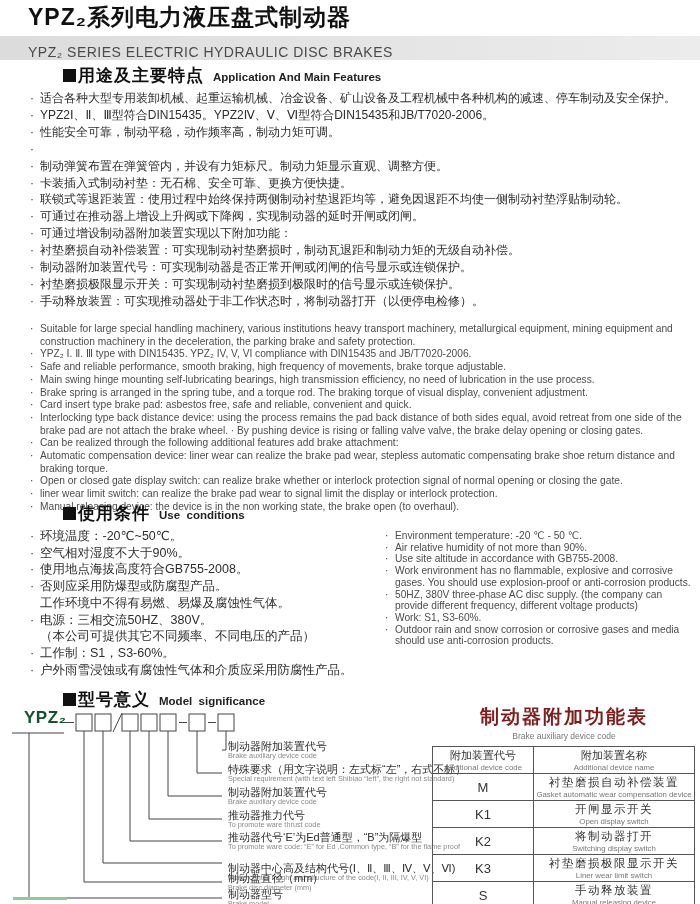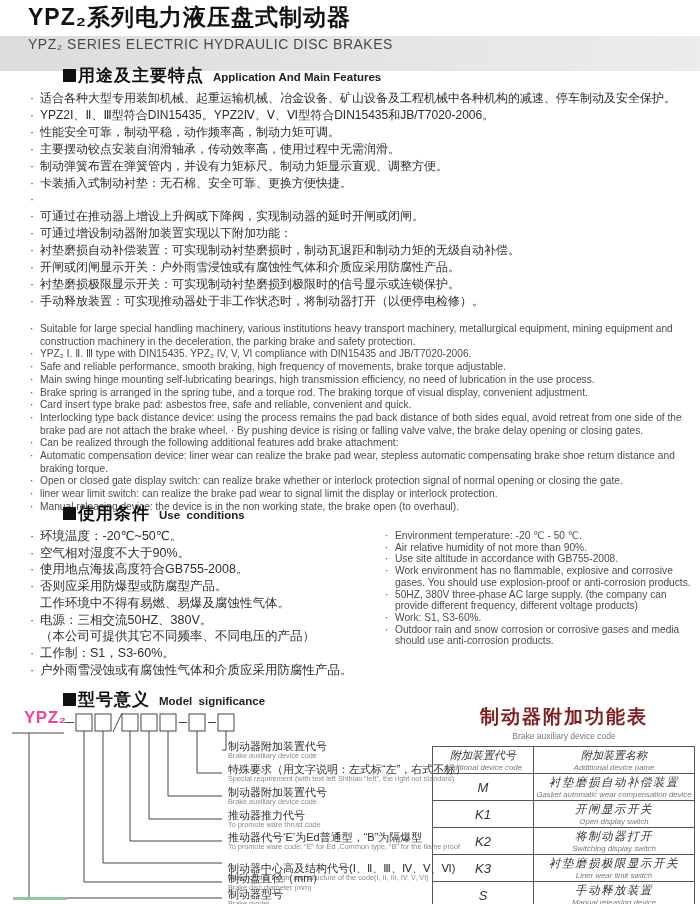--- a/index.html
+++ b/index.html
@@ -8,23 +8,23 @@
     font-family:"Liberation Sans","DejaVu Sans",sans-serif;
     overflow:hidden;color:#333;
   }
   .abs{position:absolute;}
   
   .page-title{
     left:28px;top:2px;font-size:23px;font-weight:bold;color:#111;
     letter-spacing:1px;white-space:nowrap;
   }
   .subtitle-bar{
-    left:0;top:36px;width:700px;height:35px;
+    left:0;top:36px;width:700px;height:24px;
     background:linear-gradient(90deg,#dcdcdc,#ececec);
-    display:flex;align-items:flex-start;
+    display:flex;align-items:flex-end;
   }
   .subtitle-bar span{margin-left:28px;font-size:14px;color:#4a4a4a;letter-spacing:.5px;}
   
   .sec-h{display:flex;align-items:baseline;white-space:nowrap;padding-left:35px;}
   .sec-h .sq{width:13px;height:13px;background:#111;align-self:center;margin-right:2px;flex-shrink:0;}
   .sec-h .cn{font-size:17px;font-weight:bold;color:#111;letter-spacing:1px;}
   .sec-h .en{font-size:11.5px;font-weight:bold;color:#222;margin-left:9px;white-space:pre;}
   .h1{left:28px;top:64px;}
   .h2{left:28px;top:502px;}
   .h3{left:28px;top:688px;}
@@ -36,37 +36,37 @@
   .features-cn li{font-size:12px;line-height:16.9px;color:#2e2e2e;}
   .features-en{left:30px;top:323px;width:664px;}
   .features-en li{font-size:10.2px;line-height:12.7px;color:#4c4c4c;}
   .cond-cn{left:30px;top:528px;width:352px;}
   .cond-cn li{font-size:12.5px;line-height:16.7px;color:#2e2e2e;}
   .cond-en{left:385px;top:530px;width:312px;}
   .cond-en li{font-size:10.2px;line-height:11.7px;color:#4c4c4c;}
   
   .diagram{left:0;top:706px;width:432px;height:198px;}
   .diagram svg{position:absolute;left:0;top:0;}
-  .model-prefix{position:absolute;left:24px;top:2px;font-size:17px;font-weight:bold;color:#ec4899;letter-spacing:.5px;}
+  .model-prefix{position:absolute;left:24px;top:2px;font-size:17px;font-weight:bold;color:#14532d;letter-spacing:.5px;}
   .dlabel{position:absolute;left:228px;white-space:nowrap;}
   .dlabel .cn{font-size:11px;line-height:12px;color:#2e2e2e;}
   .dlabel .en{font-size:7.3px;line-height:8px;color:#8a8a8a;}
   
   .aux{left:432px;top:704px;width:264px;}
   .aux .t-cn{text-align:center;font-size:19px;font-weight:bold;color:#7f1d1d;letter-spacing:2px;}
   .aux .t-en{text-align:center;font-size:8.5px;color:#777;margin-top:1px;}
   .aux table{border-collapse:collapse;width:263px;margin-top:5px;}
   .aux td{border:1px solid #555;text-align:center;padding:1px 2px;}
   .aux td.c1{width:96px;}
   .aux .hcn{font-size:11px;color:#333;}
   .aux .hen{font-size:7.8px;color:#777;}
   .aux .code{font-size:13px;color:#333;}
   .aux .ncn{font-size:11.5px;color:#333;letter-spacing:1.5px;}
   .aux .nen{font-size:7.8px;color:#777;letter-spacing:0;}
-  .aux tr{height:27px;font-style:italic;}
+  .aux tr{height:27px;}
   .green-accent{left:13px;top:897px;width:54px;height:3px;background:#8ec9a0;}
 </style>
 </head>
 <body>
 
 <div class="abs page-title">YPZ₂系列电力液压盘式制动器</div>
 
 <div class="abs subtitle-bar">
   <span>YPZ₂ SERIES ELECTRIC HYDRAULIC DISC BRAKES</span>
 </div>
@@ -91,38 +91,38 @@
       </span>
     </li>
     <li>
       <span class="blt">·</span>
       <span class="txt">
         <div>性能安全可靠，制动平稳，动作频率高，制动力矩可调。</div>
       </span>
     </li>
     <li>
       <span class="blt">·</span>
-      <span class="txt">
-        <div>主要摆动铰点安装自润滑轴承，传动效率高，使用过程中无需润滑。</div>
-      </span>
     </li>
     <li>
       <span class="blt">·</span>
       <span class="txt">
         <div>制动弹簧布置在弹簧管内，并设有力矩标尺。制动力矩显示直观、调整方便。</div>
       </span>
     </li>
     <li>
       <span class="blt">·</span>
       <span class="txt">
         <div>卡装插入式制动衬垫：无石棉、安全可靠、更换方便快捷。</div>
       </span>
     </li>
     <li>
       <span class="blt">·</span>
+      <span class="txt">
+        <div>联锁式等退距装置：使用过程中始终保持两侧制动衬垫退距均等，避免因退距不均使一侧制动衬垫浮贴制动轮。</div>
+      </span>
     </li>
     <li>
       <span class="blt">·</span>
       <span class="txt">
         <div>可通过在推动器上增设上升阀或下降阀，实现制动器的延时开闸或闭闸。</div>
       </span>
     </li>
     <li>
       <span class="blt">·</span>
       <span class="txt">
@@ -131,21 +131,21 @@
     </li>
     <li>
       <span class="blt">·</span>
       <span class="txt">
         <div>衬垫磨损自动补偿装置：可实现制动衬垫磨损时，制动瓦退距和制动力矩的无级自动补偿。</div>
       </span>
     </li>
     <li>
       <span class="blt">·</span>
       <span class="txt">
-        <div>开闸或闭闸显示开关：户外雨雪浸蚀或有腐蚀性气体和介质应采用防腐性产品。</div>
+        <div>制动器附加装置代号：可实现制动器是否正常开闸或闭闸的信号显示或连锁保护。</div>
       </span>
     </li>
     <li>
       <span class="blt">·</span>
       <span class="txt">
         <div>衬垫磨损极限显示开关：可实现制动衬垫磨损到极限时的信号显示或连锁保护。</div>
       </span>
     </li>
     <li>
       <span class="blt">·</span>
@@ -302,21 +302,21 @@
     </li>
     <li>
       <span class="blt">·</span>
       <span class="txt">
         <div>Work environment has no flammable, explosive and corrosive gases. You should use explosion-proof or anti-corrosion products.</div>
       </span>
     </li>
     <li>
       <span class="blt">·</span>
       <span class="txt">
-        <div>50HZ, 380V three-phase AC large supply. (the company can provide different frequency, different voltage products)</div>
+        <div>50HZ, 380V three-phase AC disc supply. (the company can provide different frequency, different voltage products)</div>
       </span>
     </li>
     <li>
       <span class="blt">·</span>
       <span class="txt">
         <div>Work: S1, S3-60%.</div>
       </span>
     </li>
     <li>
       <span class="blt">·</span>

